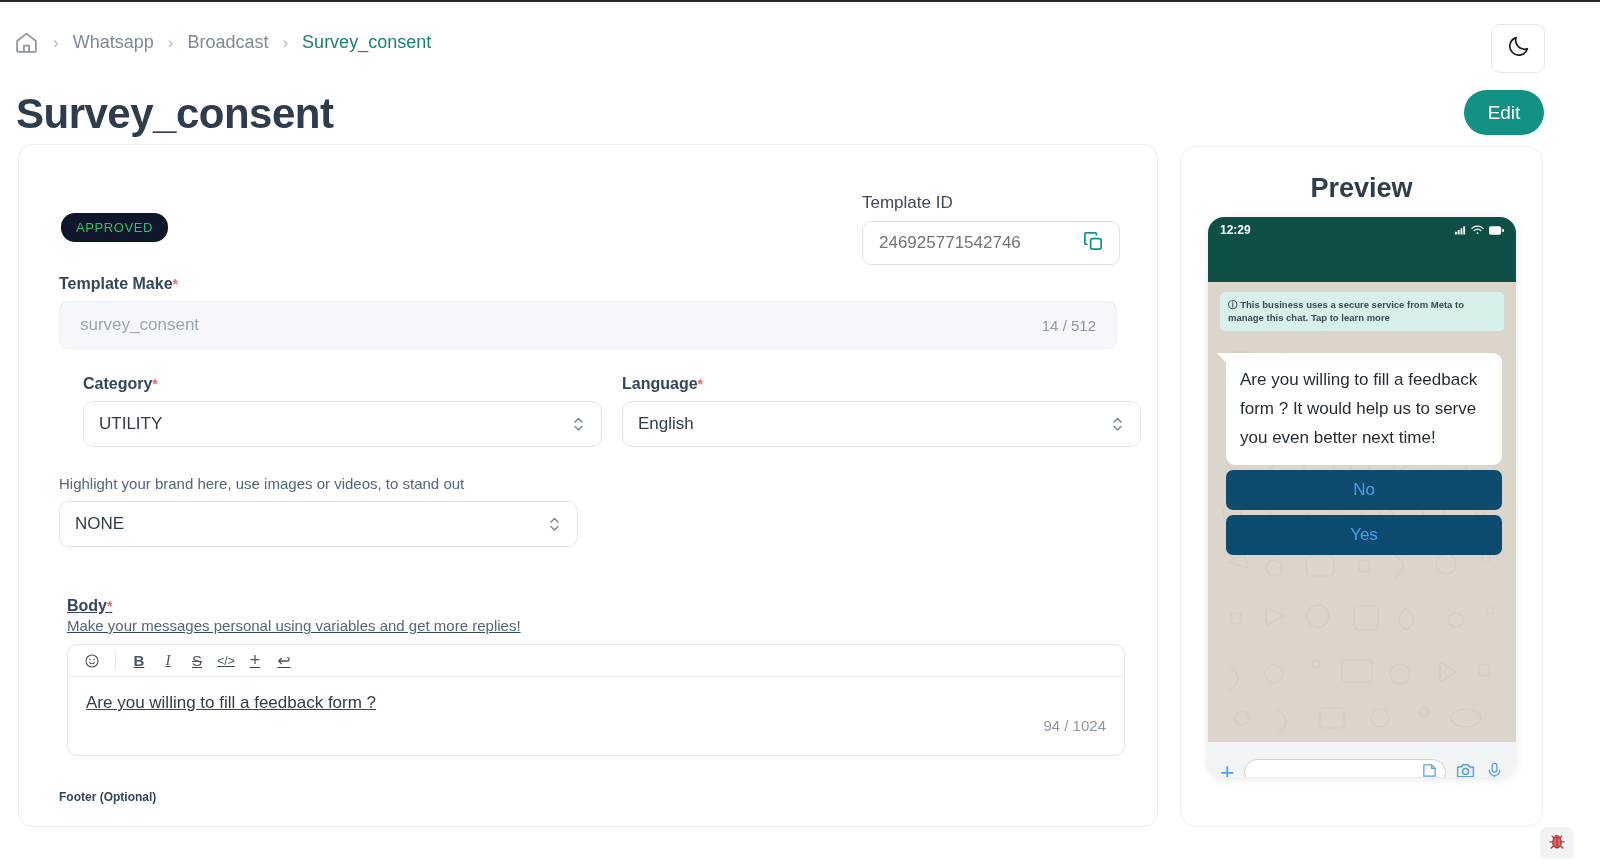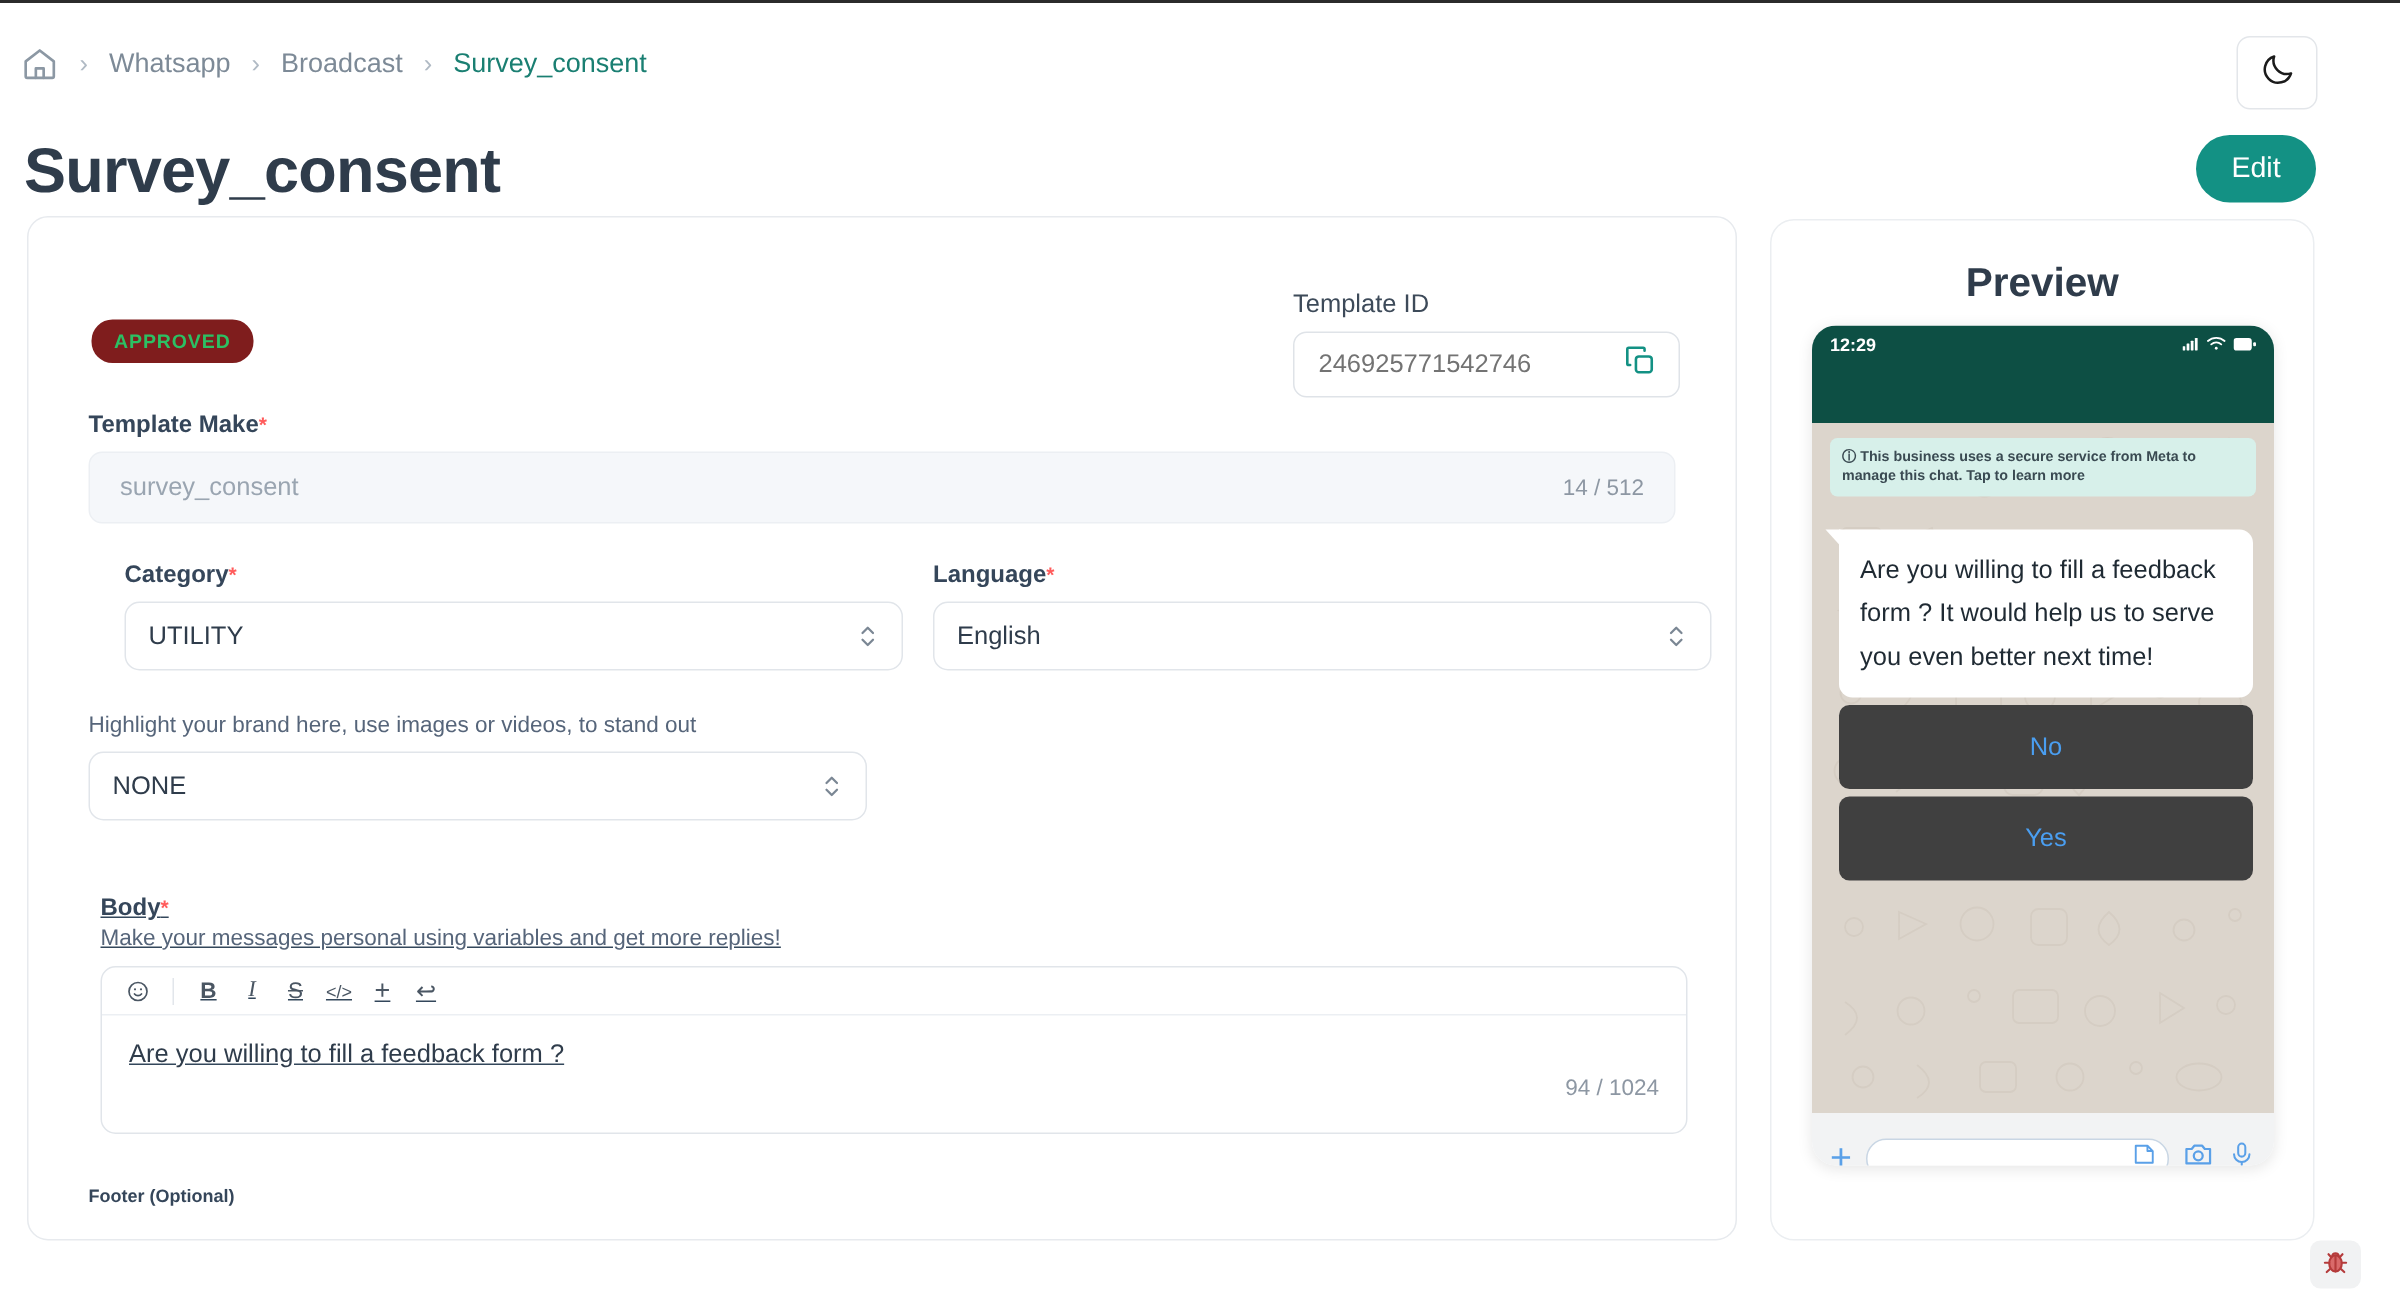--- a/index.html
+++ b/index.html
@@ -89,24 +89,24 @@
     background: #ffffff;
     border: 1px solid #e7eaee;
     border-radius: 14px;
     overflow: hidden;
   }
 
   .status-badge {
     position: absolute;
     left: 42px;
     top: 68px;
-    background: #7f1d1d;
+    background: #0f172a;
     color: #2cc063;
     font-size: 13px;
-    font-weight: 700;
+    font-weight: 400;
     letter-spacing: 0.6px;
     padding: 7px 15px;
     border-radius: 14px;
   }
 
   
   .template-id-wrap { position: absolute; left: 843px; top: 48px; width: 258px; }
   .template-id-label { font-size: 17px; color: #3d4a59; margin-bottom: 8px; }
   .template-id-box {
     height: 44px;
@@ -281,23 +281,23 @@
     position: absolute;
     left: -9px;
     top: 0;
     border-width: 0 10px 11px 0;
     border-style: solid;
     border-color: transparent #ffffff transparent transparent;
   }
   .bubble-text { font-size: 17px; color: #1f2a33; line-height: 29px; }
   .reply-btn {
     margin-top: 5px;
-    background: #404040;
+    background: #0c4a6e;
     border-radius: 7px;
-    height: 56px;
+    height: 40px;
     display: flex;
     align-items: center;
     justify-content: center;
     color: #4a9ef0;
     font-size: 17px;
     cursor: pointer;
   }
 
   .phone-inputbar {
     height: 60px;

